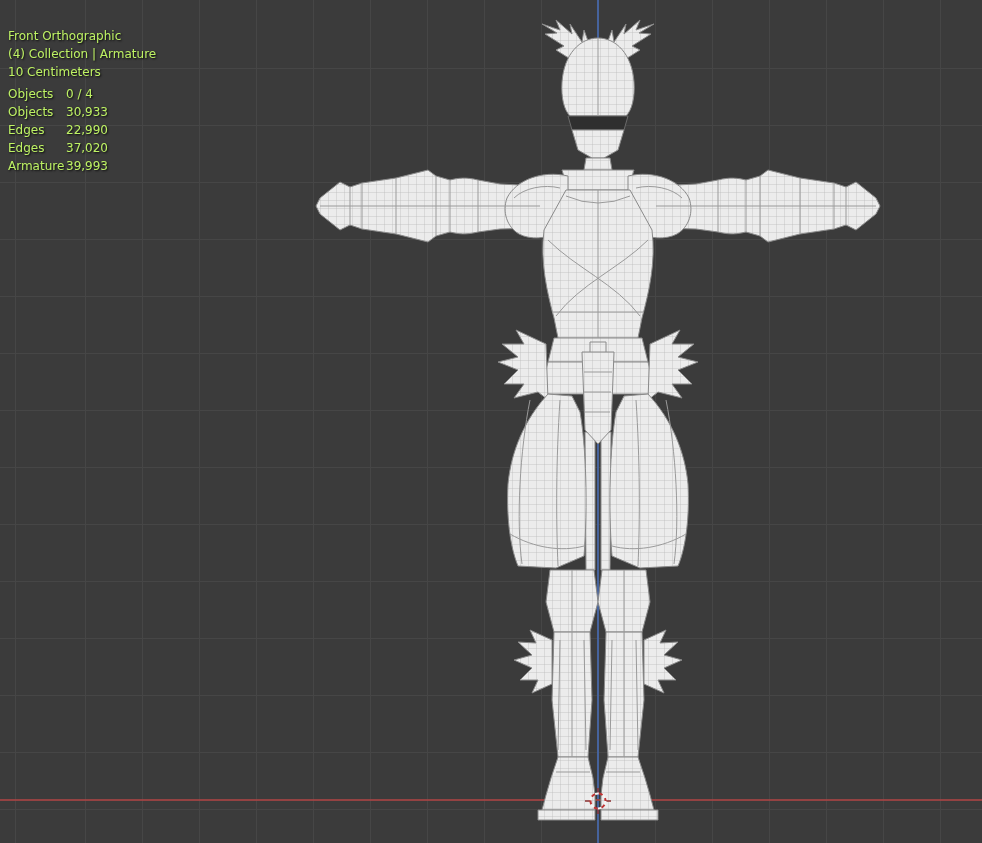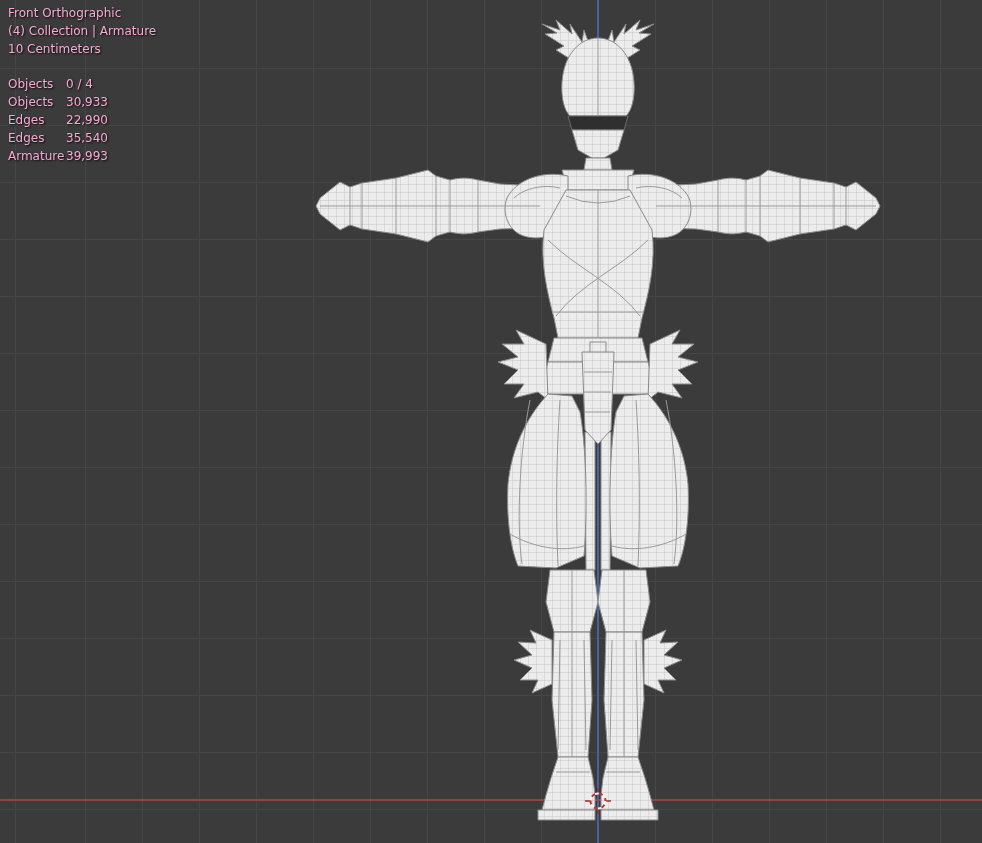--- a/index.html
+++ b/index.html
@@ -20,26 +20,26 @@
     position:absolute;left:597px;top:0;bottom:0;width:2px;
     background:#46639c;
   }
   .axis-x{
     position:absolute;left:0;right:0;top:799px;height:2px;
     background:rgba(158,68,68,0.9);
   }
   svg.model-layer{position:absolute;left:0;top:0;}
   svg.cursor-layer{position:absolute;left:583px;top:786px;}
   .hud{
-    position:absolute;top:4px;left:8px;
-    color:#f9a8d4;font-size:12px;line-height:18px;
+    position:absolute;top:27px;left:8px;
+    color:#bef264;font-size:12px;line-height:18px;
     text-shadow:1px 1px 2px rgba(0,0,0,0.85);
     user-select:none;
   }
-  .hud .stats{margin-top:17px;}
+  .hud .stats{margin-top:4px;}
   .stat-row{display:flex;}
   .stat-label{width:50px;}
   .stat-value{margin-left:8px;}
 </style>
 </head>
 <body>
 
 <div class="viewport">
   <div class="grid-overlay"></div>
   <div class="axis-z"></div>
@@ -152,21 +152,21 @@
       <div class="stat-row">
         <span class="stat-label">Objects</span>
         <span class="stat-value">30,933</span>
       </div>
       <div class="stat-row">
         <span class="stat-label">Edges</span>
         <span class="stat-value">22,990</span>
       </div>
       <div class="stat-row">
         <span class="stat-label">Edges</span>
-        <span class="stat-value">35,540</span>
+        <span class="stat-value">37,020</span>
       </div>
       <div class="stat-row">
         <span class="stat-label">Armature</span>
         <span class="stat-value">39,993</span>
       </div>
     </div>
   </div>
 </div>
 
 </body></html>

